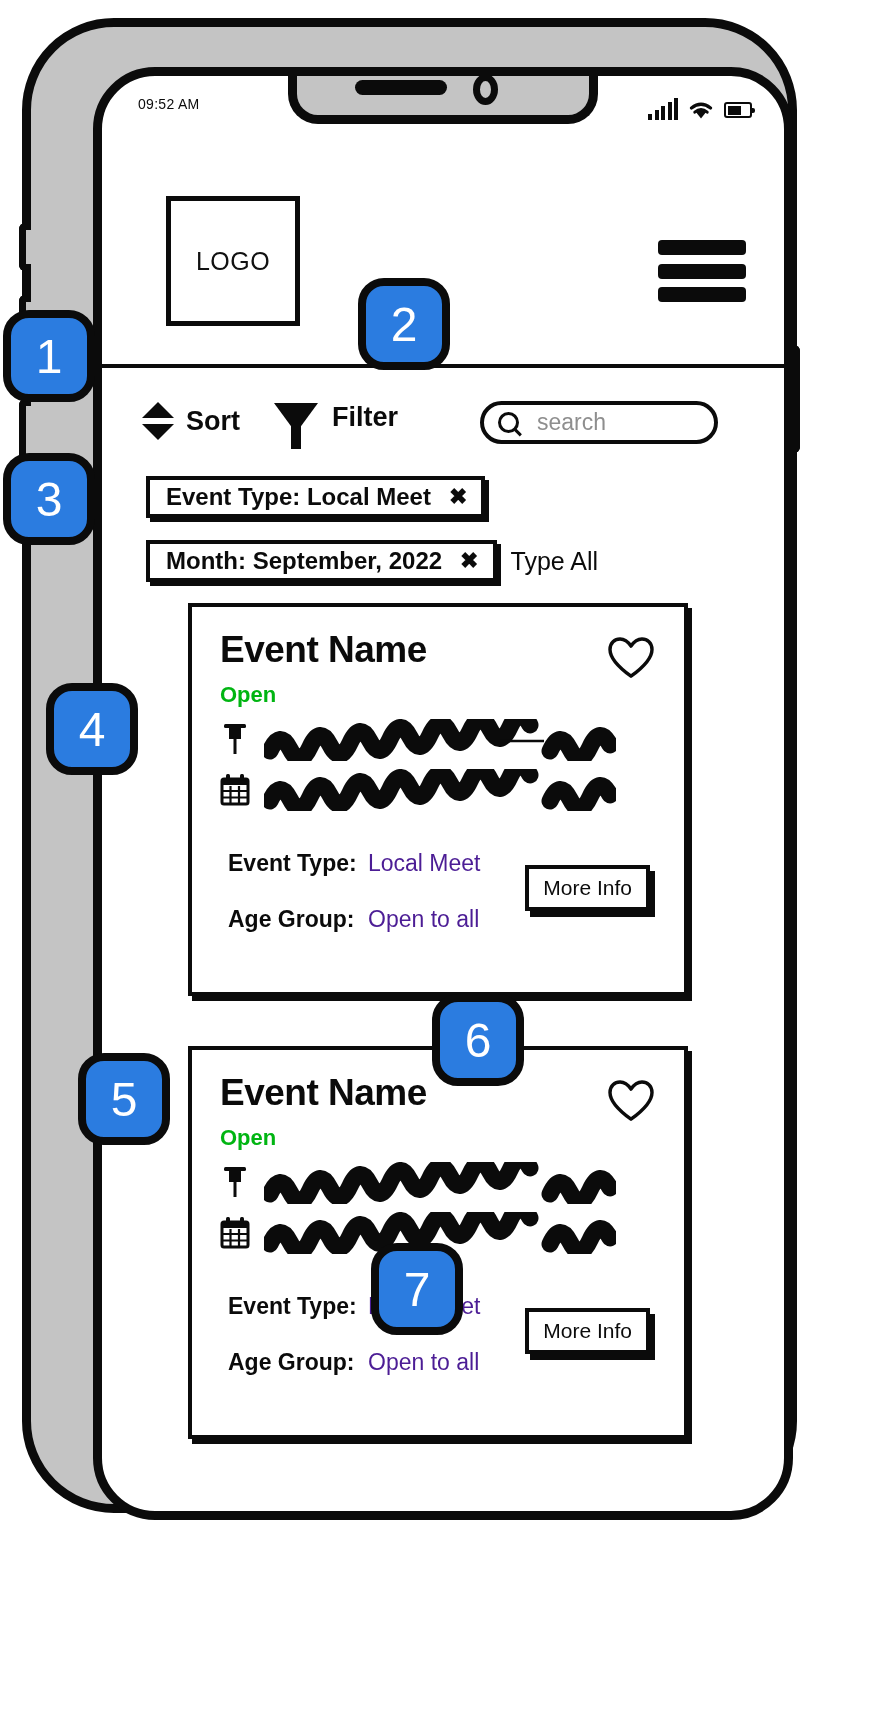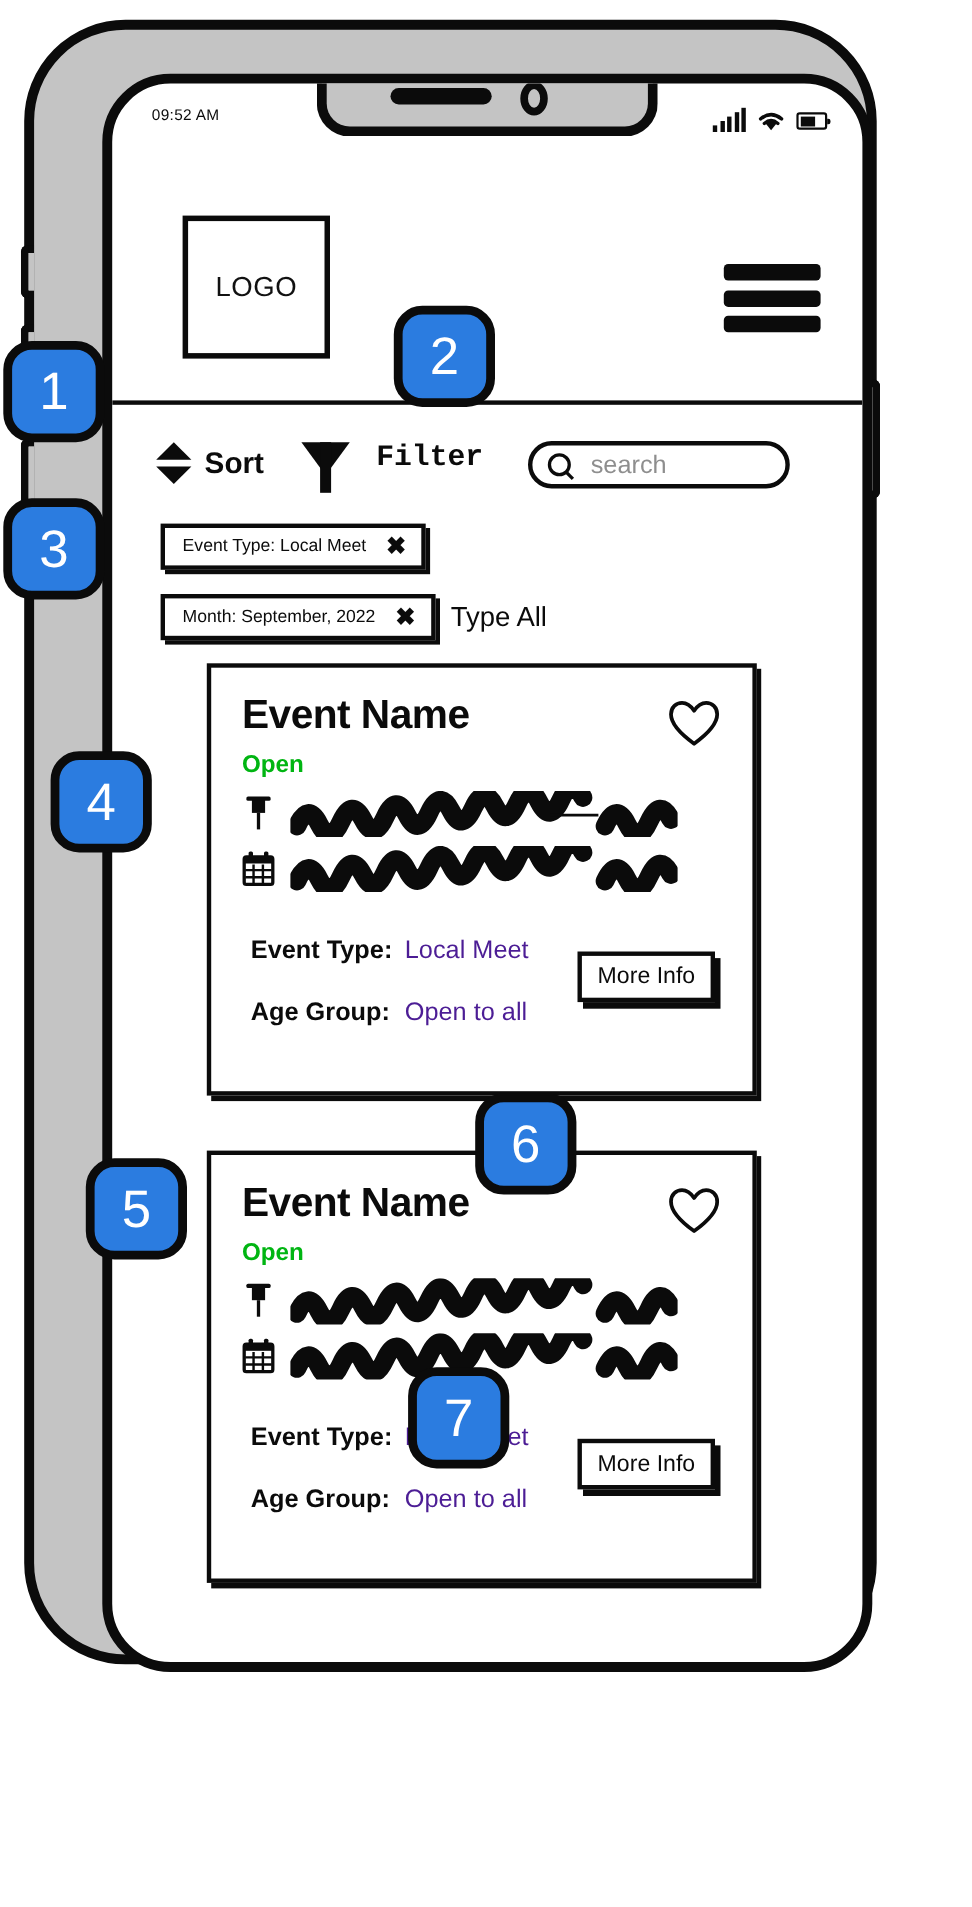--- a/index.html
+++ b/index.html
@@ -242,22 +242,21 @@
     font-size: 27px;
     font-weight: bold;
     color: #0b0b0b;
   }
   #filter-button {
     position: absolute;
     left: 172px;
     top: 8px;
     display: flex;
     align-items: center;
-    gap: 24px;
-    font-family: Liberation Mono, monospace;
+    gap: 14px;
   }
   #filter-icon {
     width: 0; height: 0;
     border-left: 22px solid transparent;
     border-right: 22px solid transparent;
     border-top: 30px solid #0b0b0b;
     position: relative;
   }
   #filter-icon::after {
     content: "";
@@ -317,23 +316,24 @@
     display: inline-flex;
     align-items: center;
     border: 4px solid #0b0b0b;
     box-sizing: border-box;
     height: 42px;
     padding: 0 14px 0 16px;
     background: #fff;
     box-shadow: 4px 4px 0 #0b0b0b;
   }
   .chip-label {
-    font-size: 16px;
+    font-size: 24px;
     color: #0b0b0b;
     white-space: nowrap;
+    font-weight: bold;
   }
   .chip-close {
     font-size: 22px;
     font-weight: bold;
     color: #0b0b0b;
     margin-left: 18px;
     line-height: 1;
   }
   #chip-row-1 { position: absolute; left: 44px; top: 0; }
   #chip-row-2 { position: absolute; left: 44px; top: 64px; display: flex; align-items: center; gap: 14px;}

